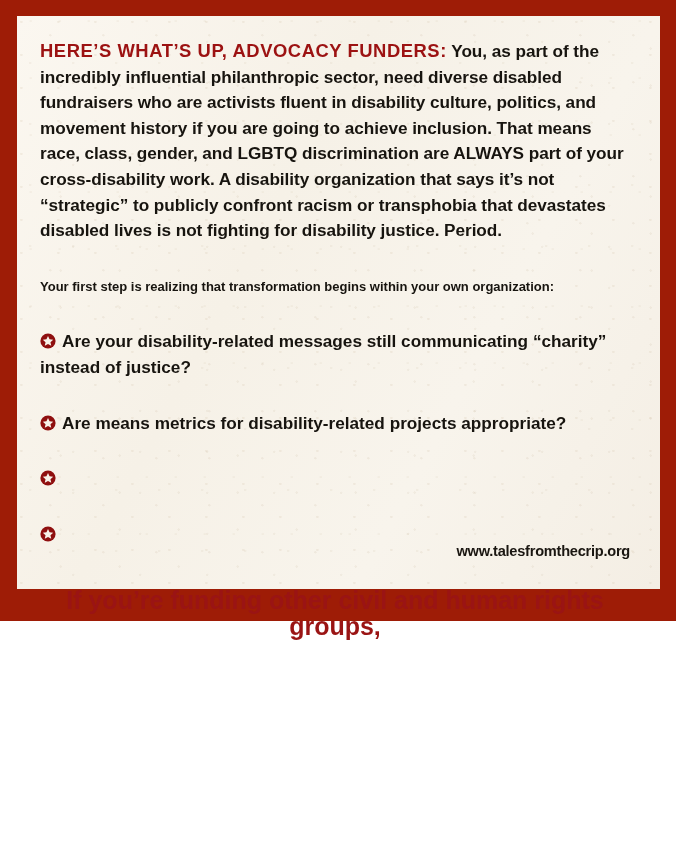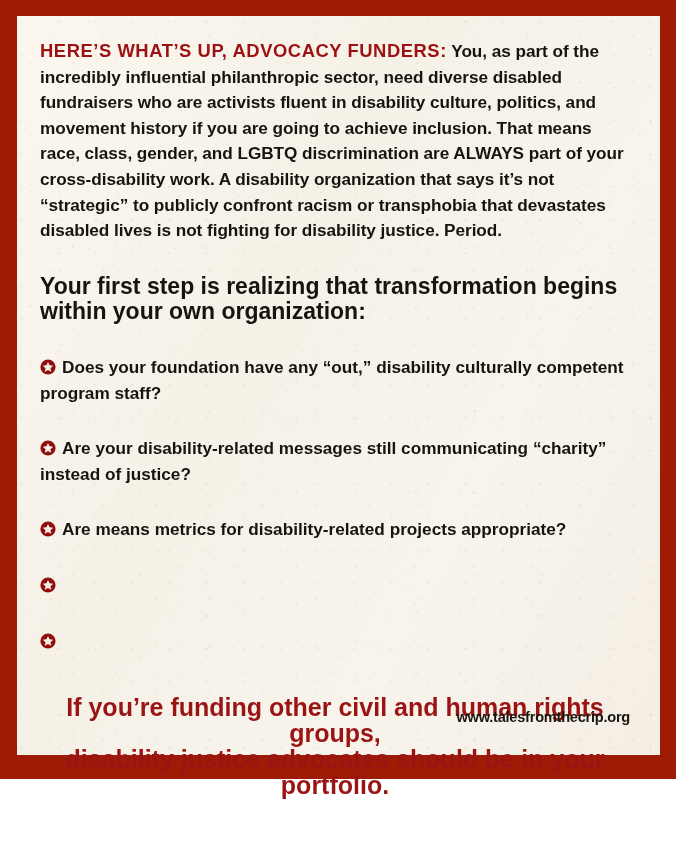--- a/index.html
+++ b/index.html
@@ -11,24 +11,24 @@
     width: 676px;
     height: 843px;
     overflow: hidden;
     font-family: "Liberation Sans", sans-serif;
   }
 
   
   .poster {
     position: relative;
     width: 676px;
-    height: 779px;
+    height: 621px;
     box-sizing: border-box;
     background: #9e1c06;
-    padding: 16px 16px 24px 17px;
+    padding: 16px 16px 32px 17px;
   }
 
   .paper {
     position: relative;
     width: 100%;
     height: 100%;
     box-sizing: border-box;
     background-color: #f7f2e9;
     
     background-image:
@@ -57,21 +57,21 @@
 
   .headline {
     color: #9c1212;
     font-weight: bold;
     font-size: 18.4px;
     letter-spacing: 0.55px;
   }
 
   .step {
     margin: 30px 0 0 0;
-    font-size: 23px;
+    font-size: 13px;
     line-height: 25.6px;
     font-weight: bold;
     color: #17140f;
   }
 
   .questions {
     list-style: none;
     margin: 0;
     padding: 0;
   }
@@ -123,26 +123,20 @@
 
     <p class="lede"><span class="headline">HERE’S WHAT’S UP, ADVOCACY FUNDERS:</span><span> You, as part of the incredibly influential philanthropic sector, need diverse disabled fundraisers who are activists fluent in disability culture, politics, and movement history if you are going to achieve inclusion. That means race, class, gender, and LGBTQ discrimination are ALWAYS part of your cross-disability work. A disability organization that says it’s not “strategic” to publicly confront racism or transphobia that devastates disabled lives is not fighting for disability justice. Period.</span></p>
 
     <p class="step">Your first step is realizing that transformation begins within your own organization:</p>
 
     <ul class="questions">
       <li class="question">
         <span class="star-icon"><svg width="16" height="16" viewBox="0 0 16 16" xmlns="http://www.w3.org/2000/svg">
               <circle cx="8" cy="8" r="7.6" fill="#8f0f0f"></circle>
               <path d="M8 2.9 L9.55 6.35 L13.2 6.75 L10.45 9.2 L11.25 12.85 L8 10.95 L4.75 12.85 L5.55 9.2 L2.8 6.75 L6.45 6.35 Z" fill="#f7f2e9"></path>
-            </svg></span><span>Does your foundation have any “out,” disability culturally competent program staff?</span>
-      </li>
-      <li class="question">
-        <span class="star-icon"><svg width="16" height="16" viewBox="0 0 16 16" xmlns="http://www.w3.org/2000/svg">
-              <circle cx="8" cy="8" r="7.6" fill="#8f0f0f"></circle>
-              <path d="M8 2.9 L9.55 6.35 L13.2 6.75 L10.45 9.2 L11.25 12.85 L8 10.95 L4.75 12.85 L5.55 9.2 L2.8 6.75 L6.45 6.35 Z" fill="#f7f2e9"></path>
             </svg></span><span>Are your disability-related messages still communicating “charity” instead of justice?</span>
       </li>
       <li class="question">
         <span class="star-icon"><svg width="16" height="16" viewBox="0 0 16 16" xmlns="http://www.w3.org/2000/svg">
               <circle cx="8" cy="8" r="7.6" fill="#8f0f0f"></circle>
               <path d="M8 2.9 L9.55 6.35 L13.2 6.75 L10.45 9.2 L11.25 12.85 L8 10.95 L4.75 12.85 L5.55 9.2 L2.8 6.75 L6.45 6.35 Z" fill="#f7f2e9"></path>
             </svg></span><span>Are means metrics for disability-related projects appropriate?</span>
       </li>
       <li class="question">
         <span class="star-icon"><svg width="16" height="16" viewBox="0 0 16 16" xmlns="http://www.w3.org/2000/svg">
@@ -153,19 +147,18 @@
       <li class="question">
         <span class="star-icon"><svg width="16" height="16" viewBox="0 0 16 16" xmlns="http://www.w3.org/2000/svg">
               <circle cx="8" cy="8" r="7.6" fill="#8f0f0f"></circle>
               <path d="M8 2.9 L9.55 6.35 L13.2 6.75 L10.45 9.2 L11.25 12.85 L8 10.95 L4.75 12.85 L5.55 9.2 L2.8 6.75 L6.45 6.35 Z" fill="#f7f2e9"></path>
             </svg></span>
       </li>
     </ul>
 
     <p class="closing">
       <span>If you’re funding other civil and human rights groups,</span><br>
-      <span>disability justice advocates should be in your portfolio.</span>
     </p>
 
     <p class="footer-url">www.talesfromthecrip.org</p>
 
   </div>
 </div>
 
 </body></html>

